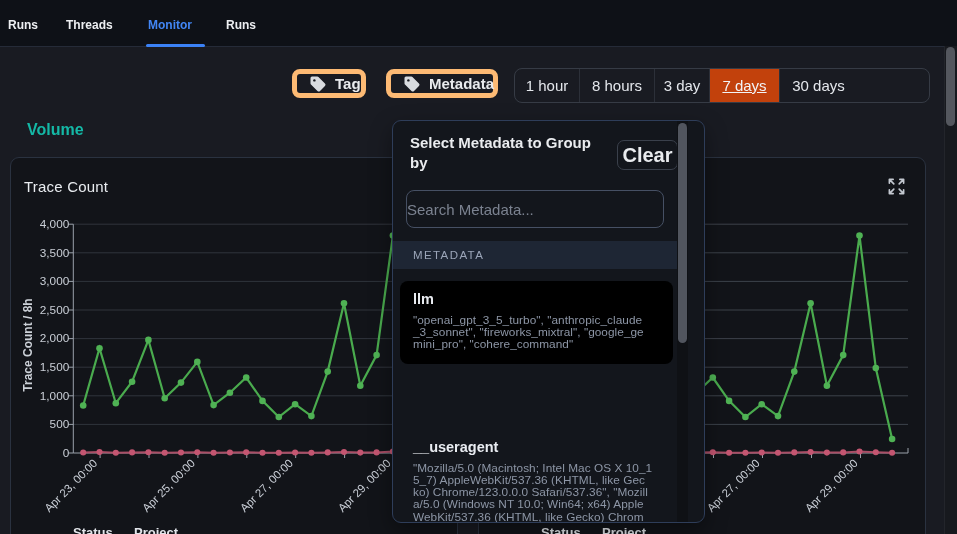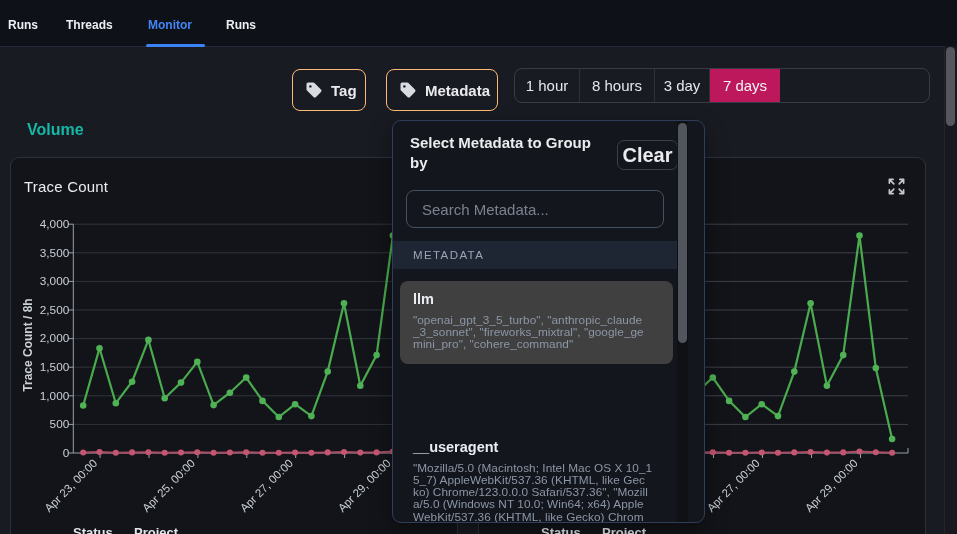--- a/index.html
+++ b/index.html
@@ -4,53 +4,53 @@
 * { margin:0; padding:0; box-sizing:border-box; }
 html,body { width:957px; height:534px; overflow:hidden; background:#191b22;
   font-family:"Liberation Sans", sans-serif; }
 .abs { position:absolute; }
 #nav { position:absolute; left:0; top:0; width:957px; height:47px; background:#0e1117;
   border-bottom:1px solid #252b38; }
 #nav span { position:absolute; top:18px; font-size:12px; font-weight:700; color:#edeff2; }
 #nav .act { color:#4286f5; }
 #uline { position:absolute; left:146px; top:44px; width:59px; height:3px; background:#3b82f6;
   border-radius:2px; }
-.btn { position:absolute; top:69px; height:42px; border:1px solid #fdba74; border-radius:8px;
+.btn { position:absolute; top:69px; height:29px; border:5px solid #fdba74; border-radius:8px;
   display:flex; align-items:center; gap:8px; padding:0 12px; color:#e9ebee; font-size:15px;
   font-weight:700; }
 #sel { position:absolute; left:514px; top:68px; width:416px; height:35px;
   border:1px solid #363b45; border-radius:8px; display:flex; overflow:hidden;text-align:right; }
 #sel div { display:flex; align-items:center; justify-content:center; color:#e4e7ec;
   font-size:15px; border-right:1px solid #2c3039; }
 #sel div:last-child { border-right:none; }
-#sel .on { background:#be185d; color:#f2f3f6; }
+#sel .on { background:#c2410c; color:#f2f3f6;text-decoration:underline; }
 #volume { position:absolute; left:27px; top:121px; font-size:16px; font-weight:700; color:#14b8a6; }
 .panel { position:absolute; top:157px; width:448px; height:420px; background:#121419;
   border:1px solid #2a3240; border-radius:9px; }
 .ptitle { position:absolute; left:13px; top:19.5px; font-size:15px; font-weight:500; color:#e9ecf0;
   letter-spacing:.2px; }
 .legend span { position:absolute; top:366.5px; font-size:13px; font-weight:700; color:#e2e5ea; }
 #popup { position:absolute; left:392px; top:120px; width:313px; height:403px; background:#13161c;
   border:1px solid #2e3d59; border-radius:9px; box-shadow:0 8px 22px rgba(0,0,0,.38);
   overflow:hidden; }
 #popup .title { position:absolute; left:17px; top:12px; width:210px; font-size:15px;
   font-weight:700; color:#eaecef; line-height:20px; }
 #clear { position:absolute; right:26px; top:19px; width:61px; height:30px; border:1px solid #3a404b;
   border-radius:7px; color:#e9ebee; font-size:20px; font-weight:700; display:flex;
   align-items:center; justify-content:center; }
 #search { position:absolute; left:13px; top:69px; width:258px; height:38px; border:1px solid #465064;
-  border-radius:8px; display:flex; align-items:center; padding-left:15px; font-size:15px;
+  border-radius:8px; display:flex; align-items:center; padding-left:0; font-size:15px;
   color:#7b8290; }
 #mhead { position:absolute; left:0; top:120px; width:295px; height:28px; background:#1e2634;
   display:flex; align-items:center; }
 #mhead span { margin-left:20px; font-size:11.5px; font-weight:400; letter-spacing:1.4px;
   color:#9ba5b8; }
 .item-t { font-size:14.5px; font-weight:700; color:#e9ecf1; }
 .item-d { font-size:11.8px; line-height:12.15px; color:#8d96a6; margin-top:7px; letter-spacing:.05px; }
-#llm { position:absolute; left:7px; top:160px; width:273px; height:83px; background:#404040;
+#llm { position:absolute; left:7px; top:160px; width:273px; height:83px; background:#000000;
   border-radius:8px; padding:10px 13px; }
 #lsv { position:absolute; left:20px; top:256px; width:250px; }
 #ua  { position:absolute; left:20px; top:318px; width:252px; }
 .sb { position:absolute; border-radius:5px; }
 </style></head>
 <body>
 <div id="nav">
   <span style="left:8px">Runs</span>
   <span style="left:66px">Threads</span>
   <span class="act" style="left:148px">Monitor</span>
@@ -69,20 +69,21 @@
       <path fill="#d8dbdf" d="M12.59 2.59A2 2 0 0 0 11.17 2H4a2 2 0 0 0-2 2v7.17c0 .53.21 1.04.59 1.41l8.7 8.71a2.43 2.43 0 0 0 3.42 0l6.58-6.58a2.43 2.43 0 0 0 0-3.42z"></path>
       <circle cx="7.2" cy="7.2" r="1.6" fill="#16181e"></circle>
     </svg>
     <span>Metadata</span>
   </div>
 <div id="sel">
   <div style="width:65px">1 hour</div>
   <div style="width:75px">8 hours</div>
   <div style="width:55px">3 day</div>
   <div class="on" style="width:70px">7 days</div>
+  <div style="width:77px">30 days</div>
 </div>
 <div id="volume">Volume</div>
 <div class="panel" style="left:10px">
 <svg width="448" height="380" viewBox="0 0 448 380" style="position:absolute;left:0;top:0">
 <line x1="62.3" y1="266.4" x2="429.0" y2="266.4" stroke="#30343c" stroke-width="1"></line>
 <line x1="62.3" y1="237.8" x2="429.0" y2="237.8" stroke="#30343c" stroke-width="1"></line>
 <line x1="62.3" y1="209.2" x2="429.0" y2="209.2" stroke="#30343c" stroke-width="1"></line>
 <line x1="62.3" y1="180.6" x2="429.0" y2="180.6" stroke="#30343c" stroke-width="1"></line>
 <line x1="62.3" y1="152.0" x2="429.0" y2="152.0" stroke="#30343c" stroke-width="1"></line>
 <line x1="62.3" y1="123.4" x2="429.0" y2="123.4" stroke="#30343c" stroke-width="1"></line>

